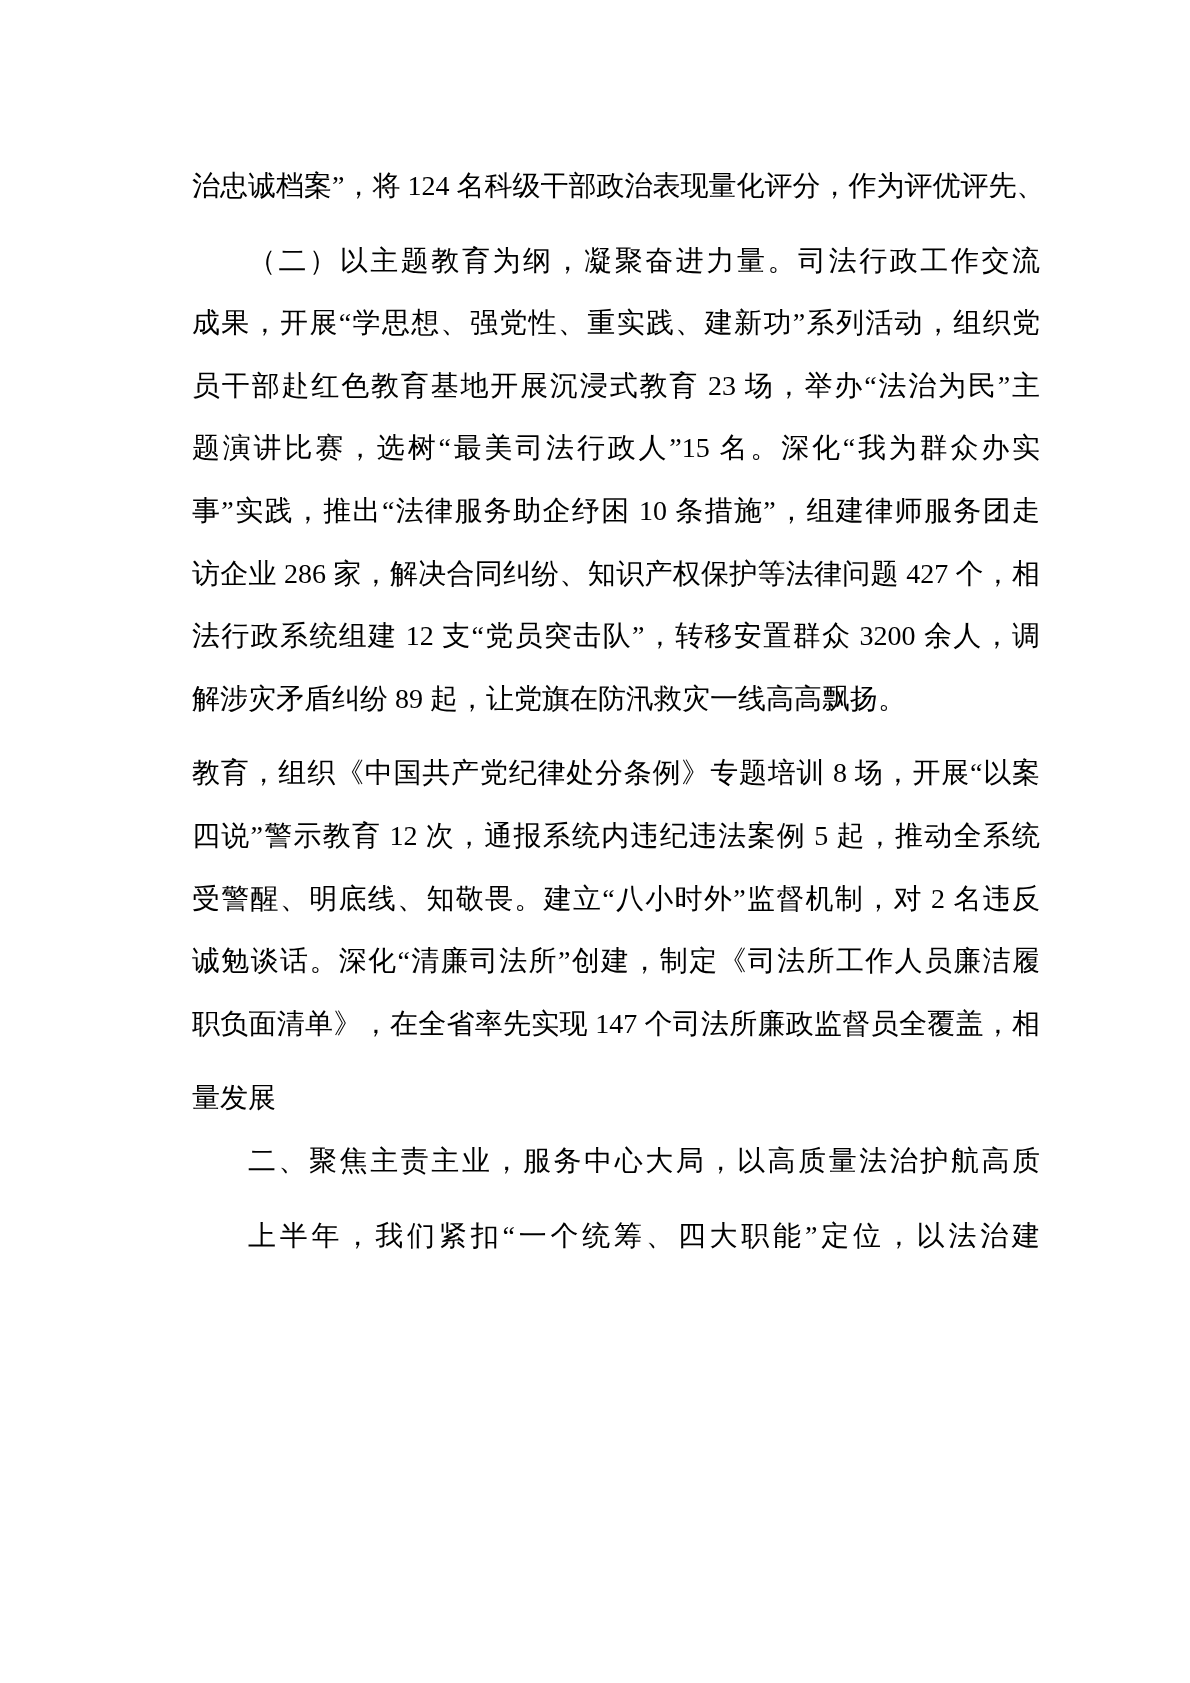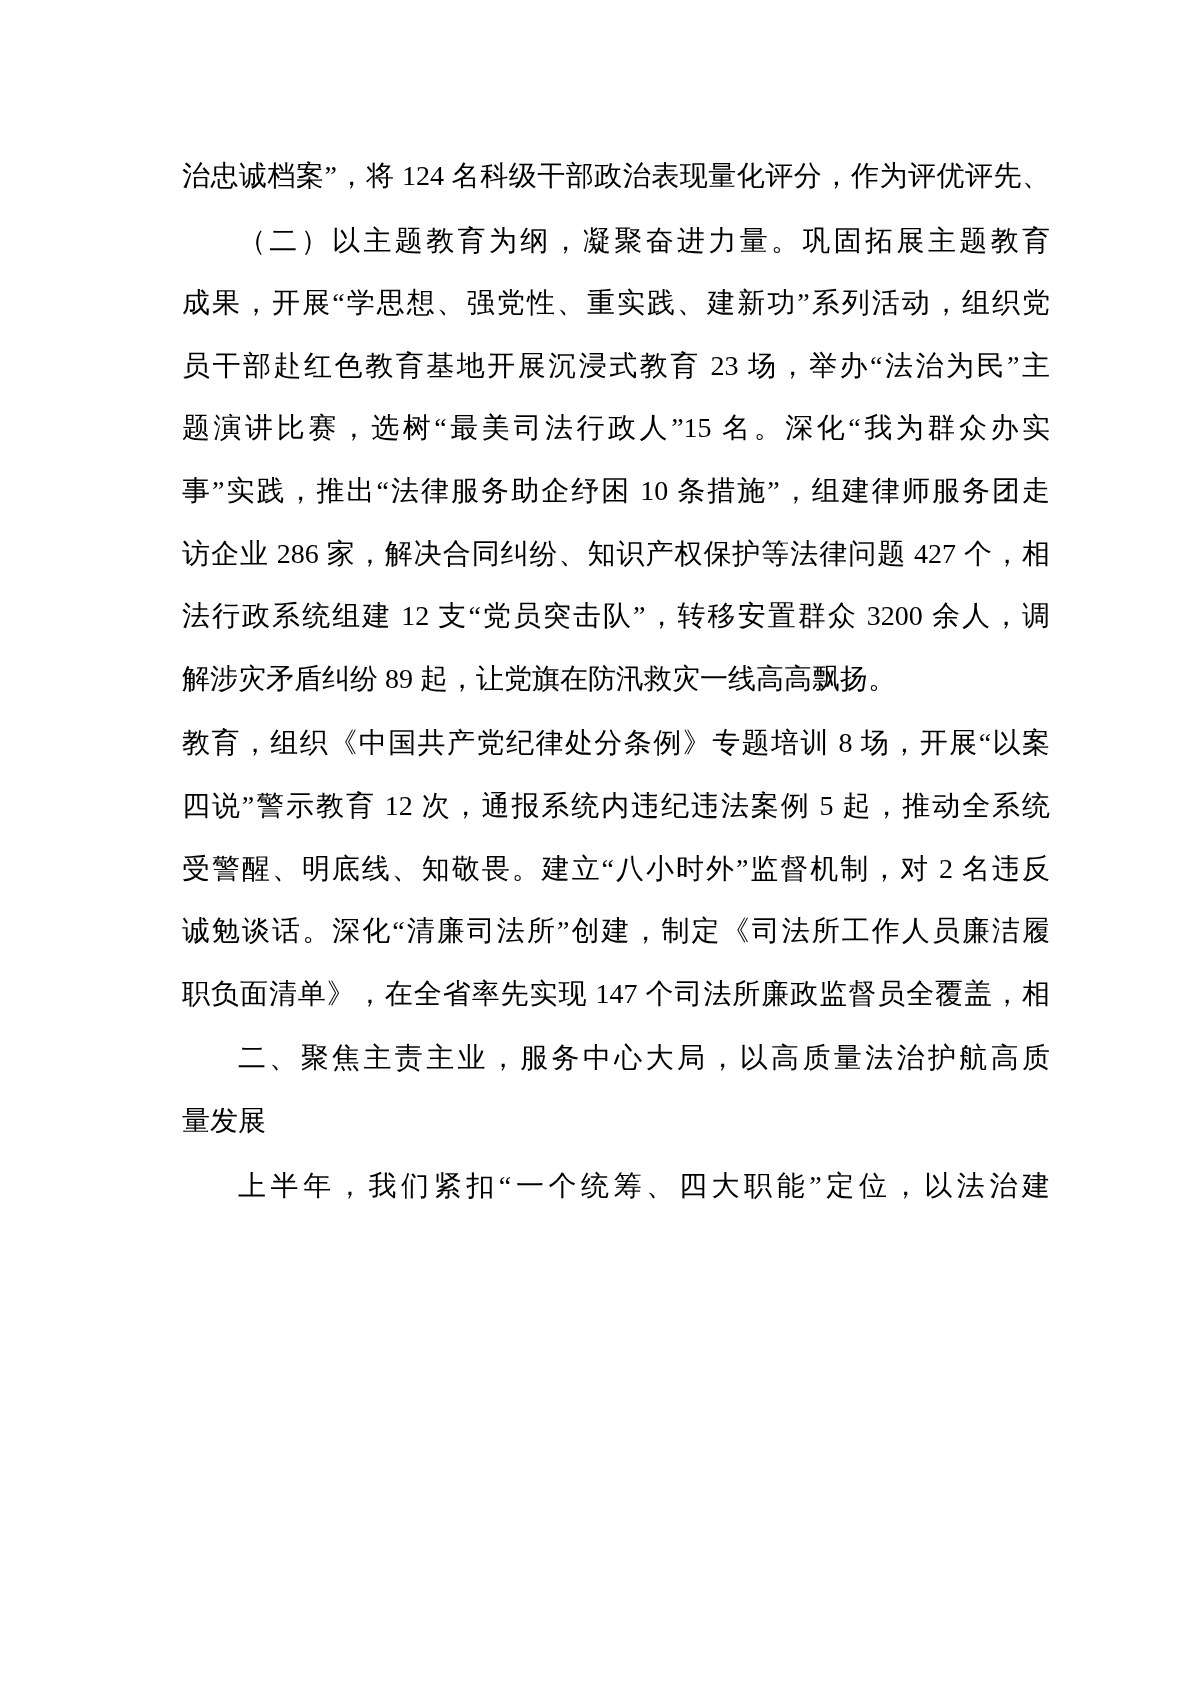--- a/index.html
+++ b/index.html
@@ -18,21 +18,21 @@
   }
   .content {
     position: absolute;
     left: 180px;
     top: 143px;
     width: 872px;
     font-size: 28px;
     line-height: 62.6px;
   }
   .paragraph {
-    margin: 2px;
+    margin: 12px;
     padding: 0;
   }
   .line {
     height: 62.6px;
     white-space: nowrap;
     text-align: justify;
     text-align-last: left;
   }
   .line.fill {
     text-align-last: justify;
@@ -43,37 +43,37 @@
 </style>
 </head>
 <body>
 
 <div class="page">
   <div class="content">
       <div class="paragraph">
         <div class="line fill">治忠诚档案”，将 124 名科级干部政治表现量化评分，作为评优评先、</div>
       </div>
       <div class="paragraph">
-        <div class="line fill indent">（二）以主题教育为纲，凝聚奋进力量。巩固拓展主题教育</div>
+        <div class="line fill indent">（二）以主题教育为纲，凝聚奋进力量。司法行政工作交流</div>
         <div class="line fill">成果，开展“学思想、强党性、重实践、建新功”系列活动，组织党</div>
         <div class="line fill">员干部赴红色教育基地开展沉浸式教育 23 场，举办“法治为民”主</div>
         <div class="line fill">题演讲比赛，选树“最美司法行政人”15 名。深化“我为群众办实</div>
         <div class="line fill">事”实践，推出“法律服务助企纾困 10 条措施”，组建律师服务团走</div>
         <div class="line fill">访企业 286 家，解决合同纠纷、知识产权保护等法律问题 427 个，相</div>
         <div class="line fill">法行政系统组建 12 支“党员突击队”，转移安置群众 3200 余人，调</div>
         <div class="line">解涉灾矛盾纠纷 89 起，让党旗在防汛救灾一线高高飘扬。</div>
       </div>
       <div class="paragraph">
         <div class="line fill">教育，组织《中国共产党纪律处分条例》专题培训 8 场，开展“以案</div>
         <div class="line fill">四说”警示教育 12 次，通报系统内违纪违法案例 5 起，推动全系统</div>
         <div class="line fill">受警醒、明底线、知敬畏。建立“八小时外”监督机制，对 2 名违反</div>
         <div class="line fill">诚勉谈话。深化“清廉司法所”创建，制定《司法所工作人员廉洁履</div>
         <div class="line fill">职负面清单》，在全省率先实现 147 个司法所廉政监督员全覆盖，相</div>
       </div>
       <div class="paragraph">
+        <div class="line">量发展</div>
         <div class="line fill indent">二、聚焦主责主业，服务中心大局，以高质量法治护航高质</div>
-        <div class="line">量发展</div>
       </div>
       <div class="paragraph">
         <div class="line fill indent">上半年，我们紧扣“一个统筹、四大职能”定位，以法治建</div>
       </div>
     </div>
 </div>
 
 </body></html>

